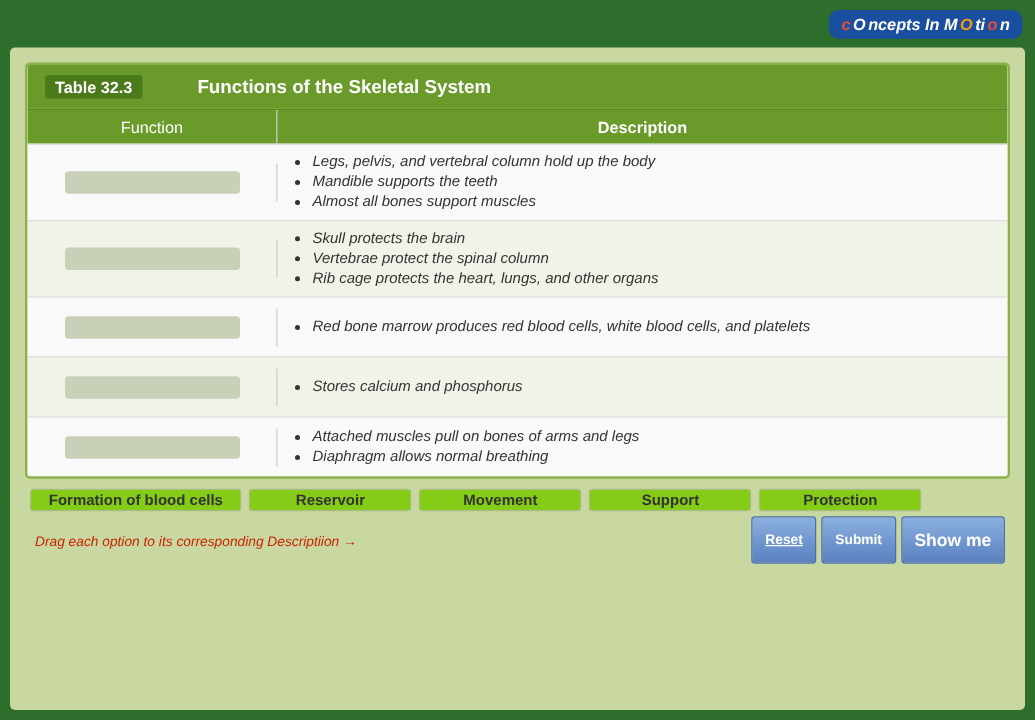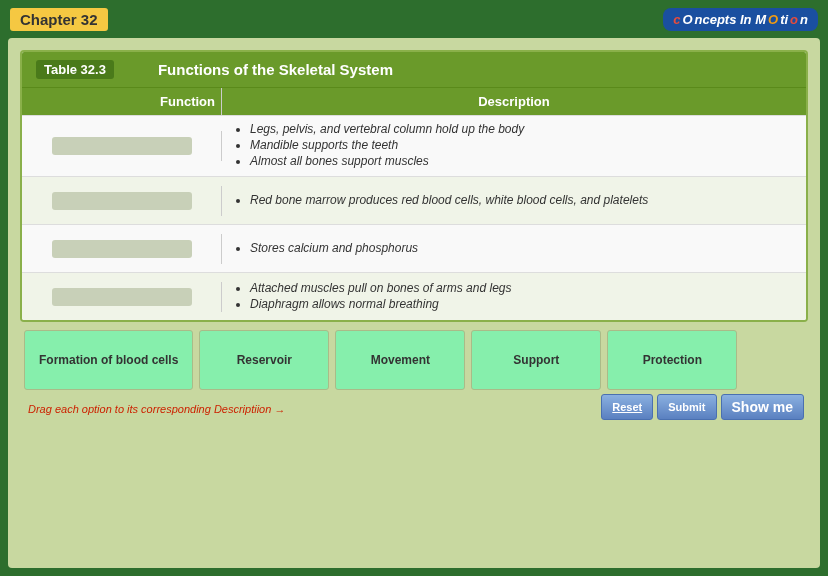--- a/index.html
+++ b/index.html
@@ -91,23 +91,23 @@
 
     
     .col-headers {
       display: flex;
       background: #6a9a2a;
       border-top: 1px solid #5a8a1a;
     }
     .col-function {
       width: 200px;
       min-width: 200px;
-      text-align: right;
-      color: white;
-      font-weight: bold;
+      text-align: center;
+      color: white;
+      font-weight: normal;
       font-size: 13px;
       padding: 6px;
       border-right: 1px solid #ccc;
     }
     .col-description {
       flex: 1;
       text-align: center;
       color: white;
       font-weight: bold;
       font-size: 13px;
@@ -159,24 +159,24 @@
 
     
     .drag-options {
       display: flex;
       gap: 6px;
       margin-top: 8px;
       padding: 0 4px;
       flex-wrap: wrap;
     }
     .drag-option {
-      background: #86efac;
+      background: #84cc16;
       border: 1px solid #aabb88;
       border-radius: 3px;
-      padding: 22px 14px;
+      padding: 1px 14px;
       font-size: 12px;
       font-weight: bold;
       color: #333;
       cursor: pointer;
       text-align: center;
       min-width: 130px;
     }
 
     
     .instruction-text {
@@ -197,21 +197,21 @@
     .action-buttons {
       display: flex;
       gap: 4px;
       margin-left: auto;
     }
     .btn-reset {
       background: linear-gradient(to bottom, #8ab0e0, #5a80c0);
       color: white;
       border: 1px solid #4a70b0;
       border-radius: 3px;
-      padding: 0 10px;
+      padding: 12px 10px;
       font-size: 11px;
       font-weight: bold;
       cursor: pointer;
       text-decoration: underline;
     }
     .btn-submit {
       background: linear-gradient(to bottom, #8ab0e0, #5a80c0);
       color: white;
       border: 1px solid #4a70b0;
       border-radius: 3px;
@@ -228,21 +228,20 @@
       padding: 4px 10px;
       font-size: 14px;
       font-weight: bold;
       cursor: pointer;
     }
   </style>
 </head>
 <body>
 
 <div class="header">
-  <div class="chapter-badge">Chapter 32</div>
   <div class="logo">
     <span class="logo-c">c</span>
       <span>O</span>
       <span>ncepts In M</span>
       <span class="logo-o">O</span>
       <span>ti</span>
       <span class="logo-m">o</span>
       <span>n</span>
   </div>
 </div>
@@ -265,20 +264,32 @@
       </div>
       <div class="cell-desc">
         <ul>
           <li>Legs, pelvis, and vertebral column hold up the body</li>
           <li>Mandible supports the teeth</li>
           <li>Almost all bones support muscles</li>
         </ul>
       </div>
     </div>
 
+    <div class="table-row">
+      <div class="cell-function">
+        <div class="function-label"></div>
+      </div>
+      <div class="cell-desc">
+        <ul>
+          <li>Skull protects the brain</li>
+          <li>Vertebrae protect the spinal column</li>
+          <li>Rib cage protects the heart, lungs, and other organs</li>
+        </ul>
+      </div>
+    </div>
 
     <div class="table-row">
       <div class="cell-function">
         <div class="function-label"></div>
       </div>
       <div class="cell-desc">
         <ul>
           <li>Red bone marrow produces red blood cells, white blood cells, and platelets</li>
         </ul>
       </div>

